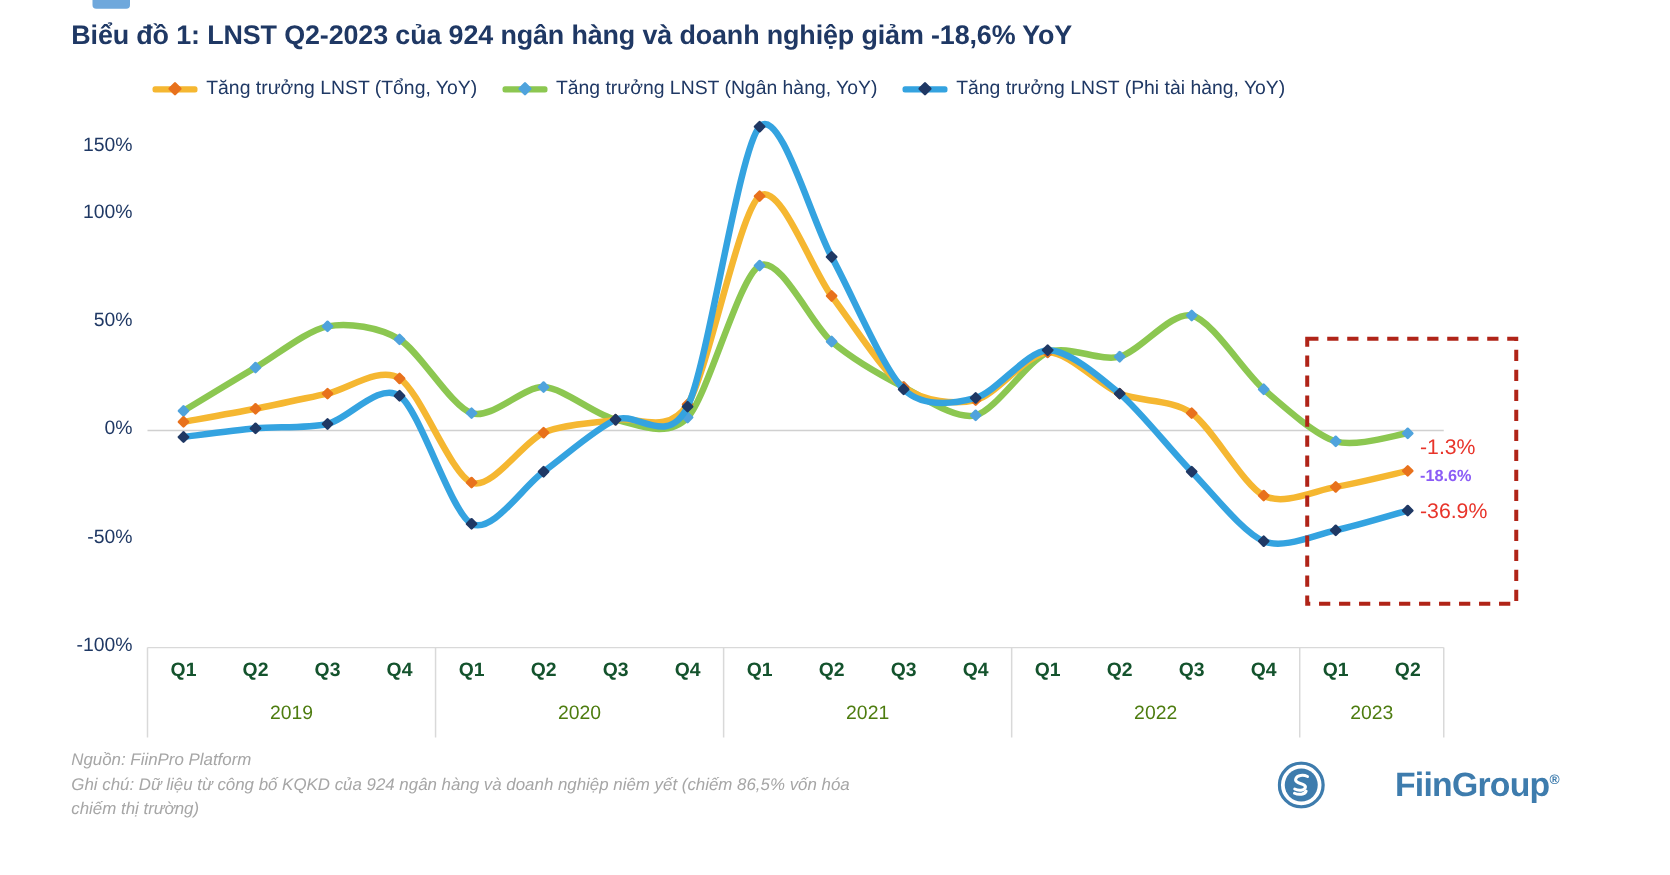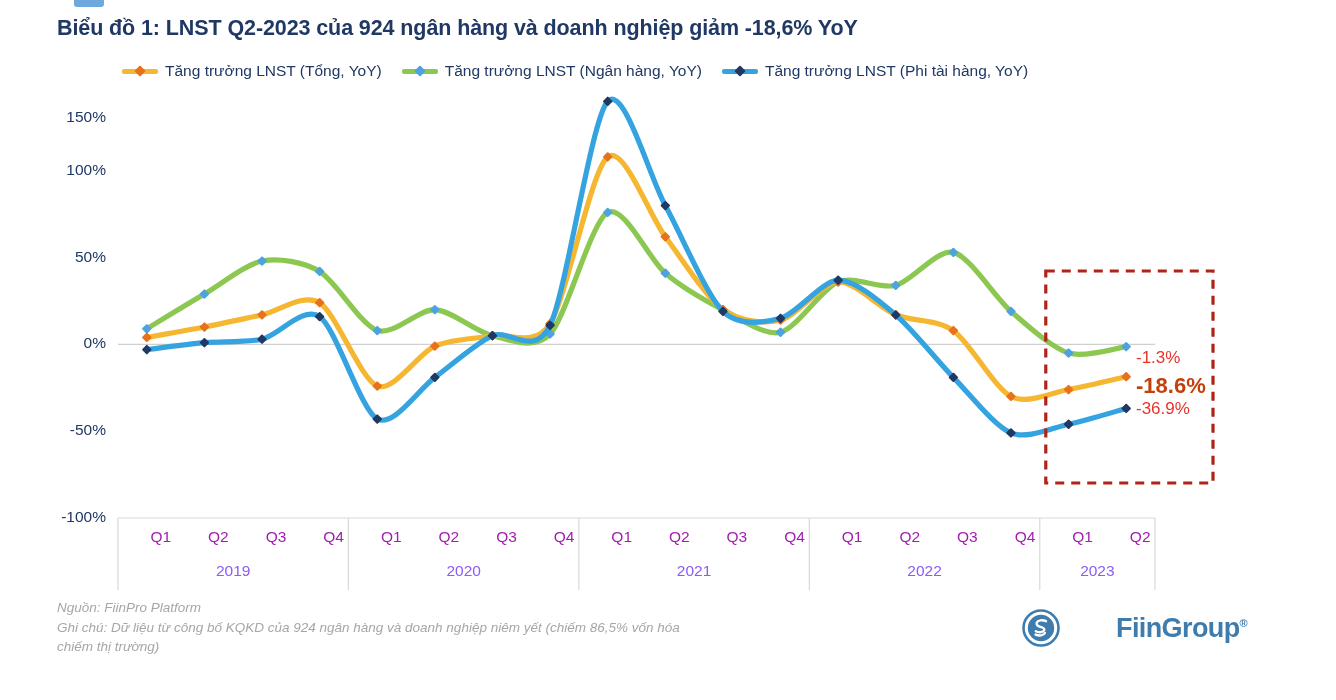--- a/index.html
+++ b/index.html
@@ -37,30 +37,30 @@
   }
   .legend-label{font-size:15.5px;color:#1F3864;}
 
   #plot{position:absolute;left:0;top:0;}
 
   .ylab{
     position:absolute;font-size:15.5px;color:#1F3864;
     text-align:right;width:74px;
   }
   .qlab{
-    position:absolute;font-size:15.5px;color:#a21caf;
-    text-align:center;width:56px;font-weight:normal;margin-left:14px;
+    position:absolute;font-size:15.5px;color:#14532d;
+    text-align:center;width:56px;font-weight:bold;
   }
   .ylab2{
-    position:absolute;font-size:15.5px;color:#8b5cf6;
+    position:absolute;font-size:15.5px;color:#4d7c0f;
     text-align:center;width:120px;
   }
 
   .dlabel{position:absolute;font-size:17px;color:#E8342A;white-space:nowrap;}
-  .dlabel.bold{font-weight:bold;font-size:22px;color:#c2410c;}
+  .dlabel.bold{font-weight:bold;font-size:13px;color:#8b5cf6;}
 
   .footnote{
     position:absolute;left:57px;top:598px;width:860px;
     font-size:13.5px;font-style:italic;color:#A6A6A6;line-height:1.45;
   }
 
   .logo{
     position:absolute;left:1022px;top:609px;
     display:flex;align-items:center;gap:9px;
   }

